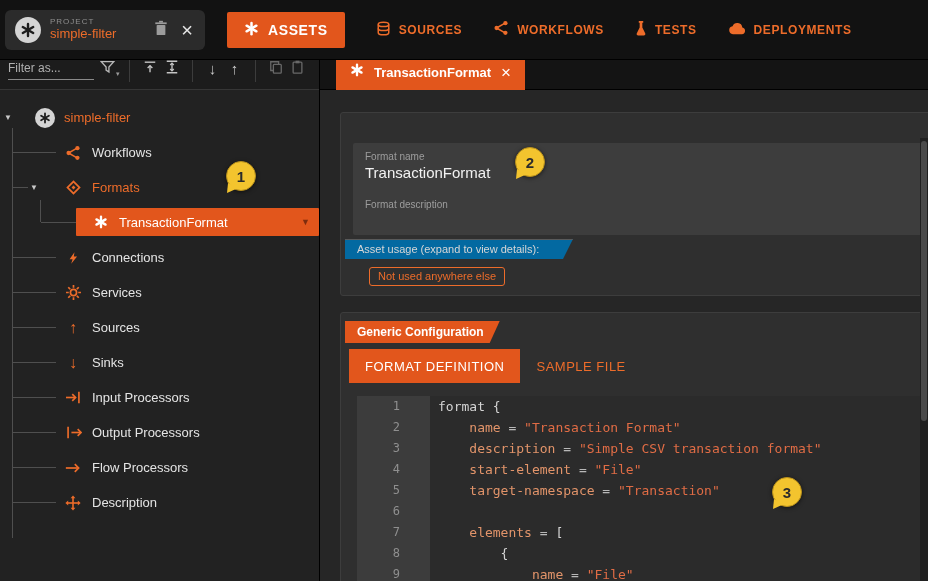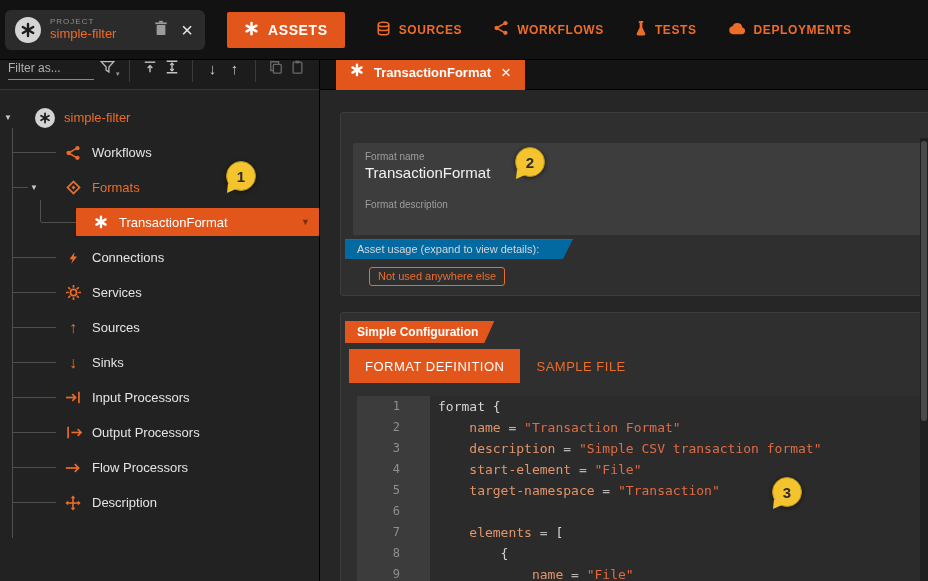--- a/index.html
+++ b/index.html
@@ -452,21 +452,21 @@
         <div class="form-block">
           <div class="field-label">Format name</div>
           <div class="field-value">TransactionFormat</div>
           <div class="field-label desc-label">Format description</div>
         </div>
         <div class="usage-tag">Asset usage (expand to view details):</div>
         <div class="usage-chip">Not used anywhere else</div>
       </section>
 
       <section class="panel panel-2">
-        <div class="ribbon ribbon-2">Simple Configuration</div>
+        <div class="ribbon ribbon-2">Generic Configuration</div>
         <div class="cfg-tabs">
           <button class="cfg-tab active">FORMAT DEFINITION</button>
           <button class="cfg-tab inactive">SAMPLE FILE</button>
         </div>
         <div class="editor">
           <div id="code-lines">
               <div class="code-line">
                 <span class="line-num">1</span>
                 <span class="line-content"><span class="tok-plain">format {</span></span>
               </div>

